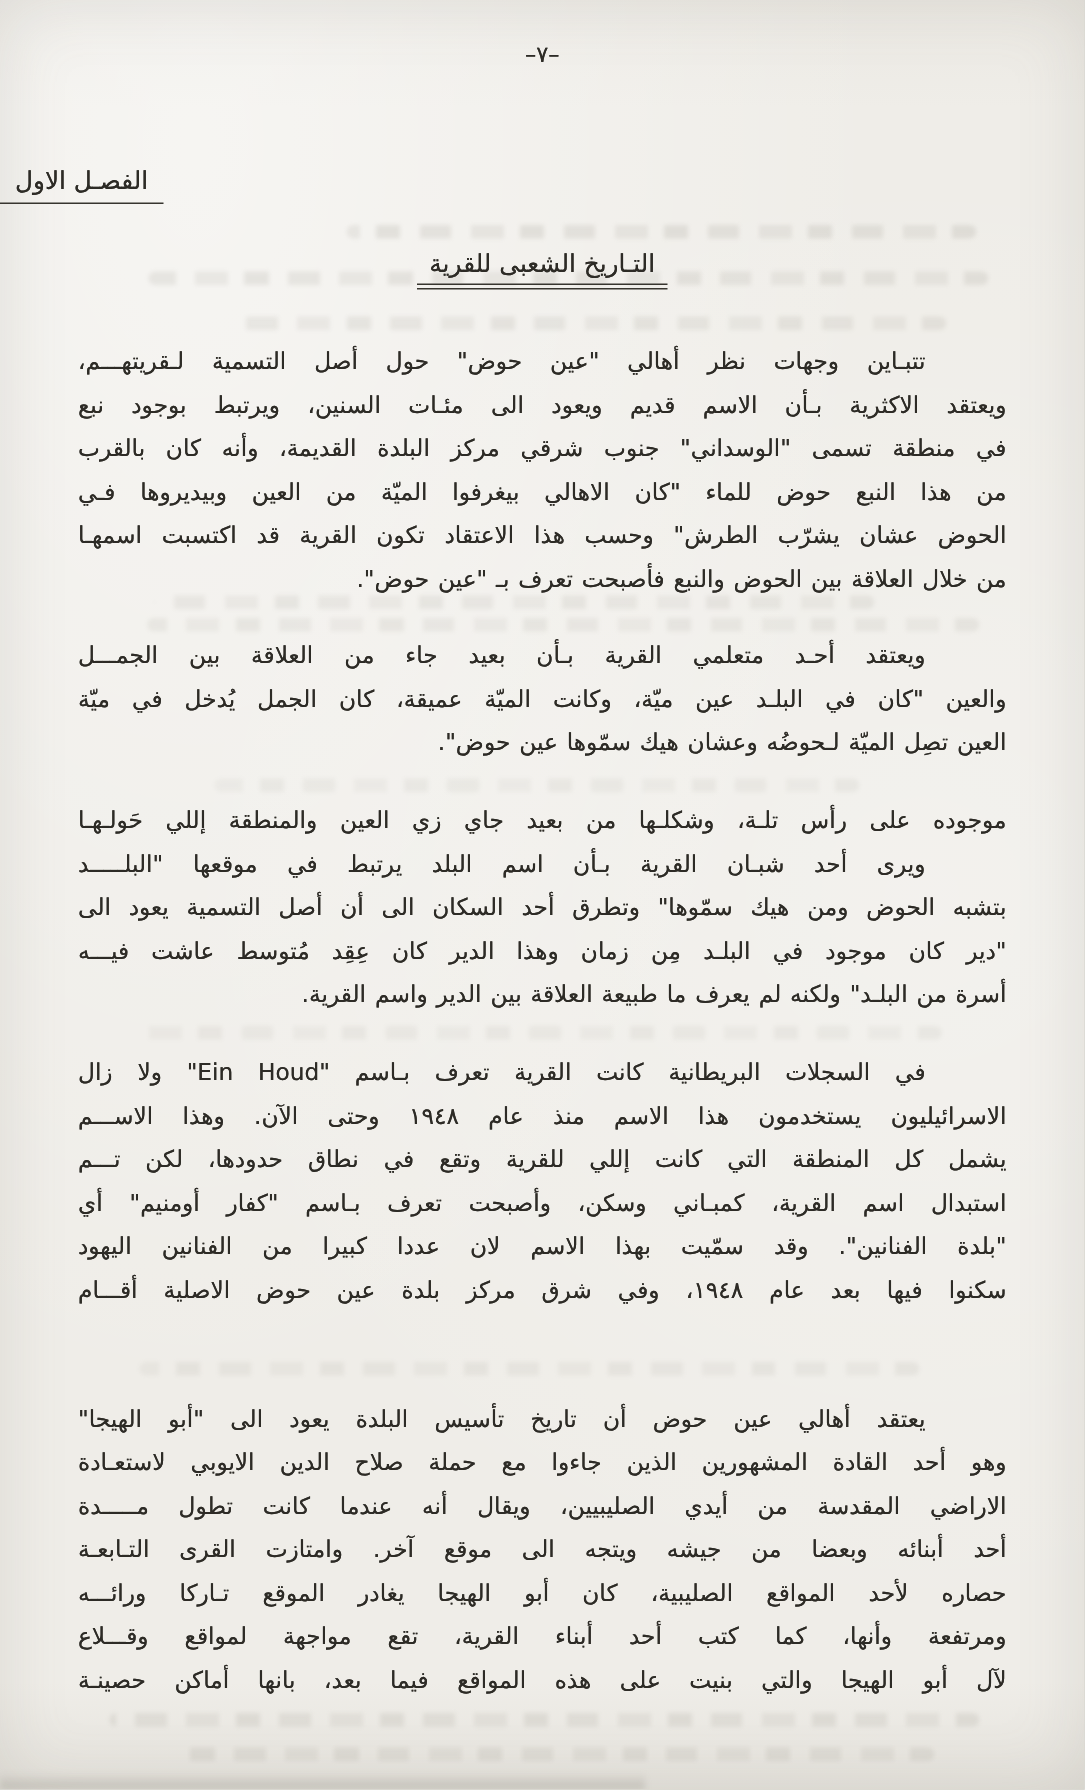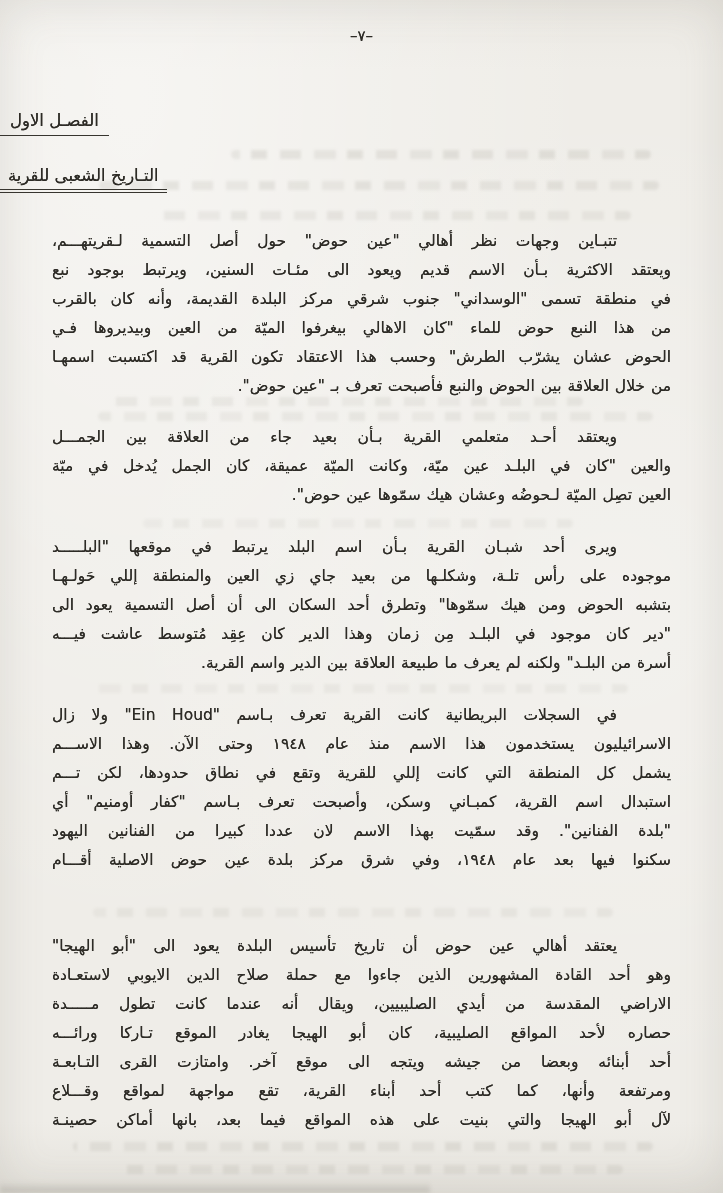--- a/index.html
+++ b/index.html
@@ -17,21 +17,21 @@
     font-family:"DejaVu Sans", sans-serif;
     color:#2d2b26;
   }
   .pagenum{
     position:absolute;top:27px;left:0;width:100%;
     text-align:center;font-size:15px;
     letter-spacing:1px;
     text-shadow:0 0 .3px rgba(40,38,32,.85);
   }
   .h1wrap{position:absolute;top:111px;left:0;width:100%;}
-  .h2wrap{position:absolute;top:166px;left:0;width:100%;text-align:left;}
+  .h2wrap{position:absolute;top:166px;left:0;width:100%;text-align:center;}
   .h1{
     display:inline-block;direction:rtl;
     font-size:16.5px;padding:0 10px 5px;
     border-bottom:1.6px solid #37352f;
     text-shadow:0 0 .35px rgba(40,38,32,.9);
   }
   .h2{
     display:inline-block;direction:rtl;
     font-size:16.5px;padding:0 8px 4px;
     border-bottom:4px double #37352f;
@@ -100,39 +100,39 @@
     <div class="ln end">من خلال العلاقة بين الحوض والنبع فأصبحت تعرف بـ "عين حوض".</div>
   </div>
 
   <div class="para" style="top:423px">
     <div class="ln first">ويعتقد أحـد متعلمي القرية بـأن بعيد جاء من العلاقة بين الجمـــل</div>
     <div class="ln">والعين "كان في البلـد عين ميّة، وكانت الميّة عميقة، كان الجمل يُدخل في ميّة</div>
     <div class="ln end">العين تصِل الميّة لـحوضُه وعشان هيك سمّوها عين حوض".</div>
   </div>
 
   <div class="para" style="top:533px">
+    <div class="ln">موجوده على رأس تلـة، وشكلـها من بعيد جاي زي العين والمنطقة إللي حَولـهـا</div>
     <div class="ln first">ويرى أحد شبـان القرية بـأن اسم البلد يرتبط في موقعها "البلـــــد</div>
-    <div class="ln">موجوده على رأس تلـة، وشكلـها من بعيد جاي زي العين والمنطقة إللي حَولـهـا</div>
     <div class="ln">بتشبه الحوض ومن هيك سمّوها" وتطرق أحد السكان الى أن أصل التسمية يعود الى</div>
     <div class="ln">"دير كان موجود في البلـد مِن زمان وهذا الدير كان عِقِد مُتوسط عاشت فيـــه</div>
     <div class="ln end">أسرة من البلـد" ولكنه لم يعرف ما طبيعة العلاقة بين الدير واسم القرية.</div>
   </div>
 
   <div class="para" style="top:701px">
     <div class="ln first">في السجلات البريطانية كانت القرية تعرف بـاسم "Ein Houd" ولا زال</div>
     <div class="ln">الاسرائيليون يستخدمون هذا الاسم منذ عام ١٩٤٨ وحتى الآن. وهذا الاســـم</div>
     <div class="ln">يشمل كل المنطقة التي كانت إللي للقرية وتقع في نطاق حدودها، لكن تـــم</div>
     <div class="ln">استبدال اسم القرية، كمبـاني وسكن، وأصبحت تعرف بـاسم "كفار أومنيم" أي</div>
     <div class="ln">"بلدة الفنانين". وقد سمّيت بهذا الاسم لان عددا كبيرا من الفنانين اليهود</div>
     <div class="ln">سكنوا فيها بعد عام ١٩٤٨، وفي شرق مركز بلدة عين حوض الاصلية أقـــام</div>
   </div>
 
   <div class="para" style="top:932px">
     <div class="ln first">يعتقد أهالي عين حوض أن تاريخ تأسيس البلدة يعود الى "أبو الهيجا"</div>
     <div class="ln">وهو أحد القادة المشهورين الذين جاءوا مع حملة صلاح الدين الايوبي لاستعـادة</div>
     <div class="ln">الاراضي المقدسة من أيدي الصليبيين، ويقال أنه عندما كانت تطول مـــــدة</div>
+    <div class="ln">أحد أبنائه وبعضا من جيشه ويتجه الى موقع آخر.  وامتازت القرى التـابعـة</div>
     <div class="ln">حصاره لأحد المواقع الصليبية، كان أبو الهيجا يغادر الموقع تـاركا ورائـــه</div>
-    <div class="ln">أحد أبنائه وبعضا من جيشه ويتجه الى موقع آخر.  وامتازت القرى التـابعـة</div>
     <div class="ln">ومرتفعة وأنها، كما كتب أحد أبناء القرية، تقع مواجهة لمواقع وقـــلاع</div>
     <div class="ln">لآل أبو الهيجا والتي بنيت على هذه المواقع فيما بعد، بانها أماكن حصينـة</div>
   </div>
 
 </div>
 
 </body></html>

